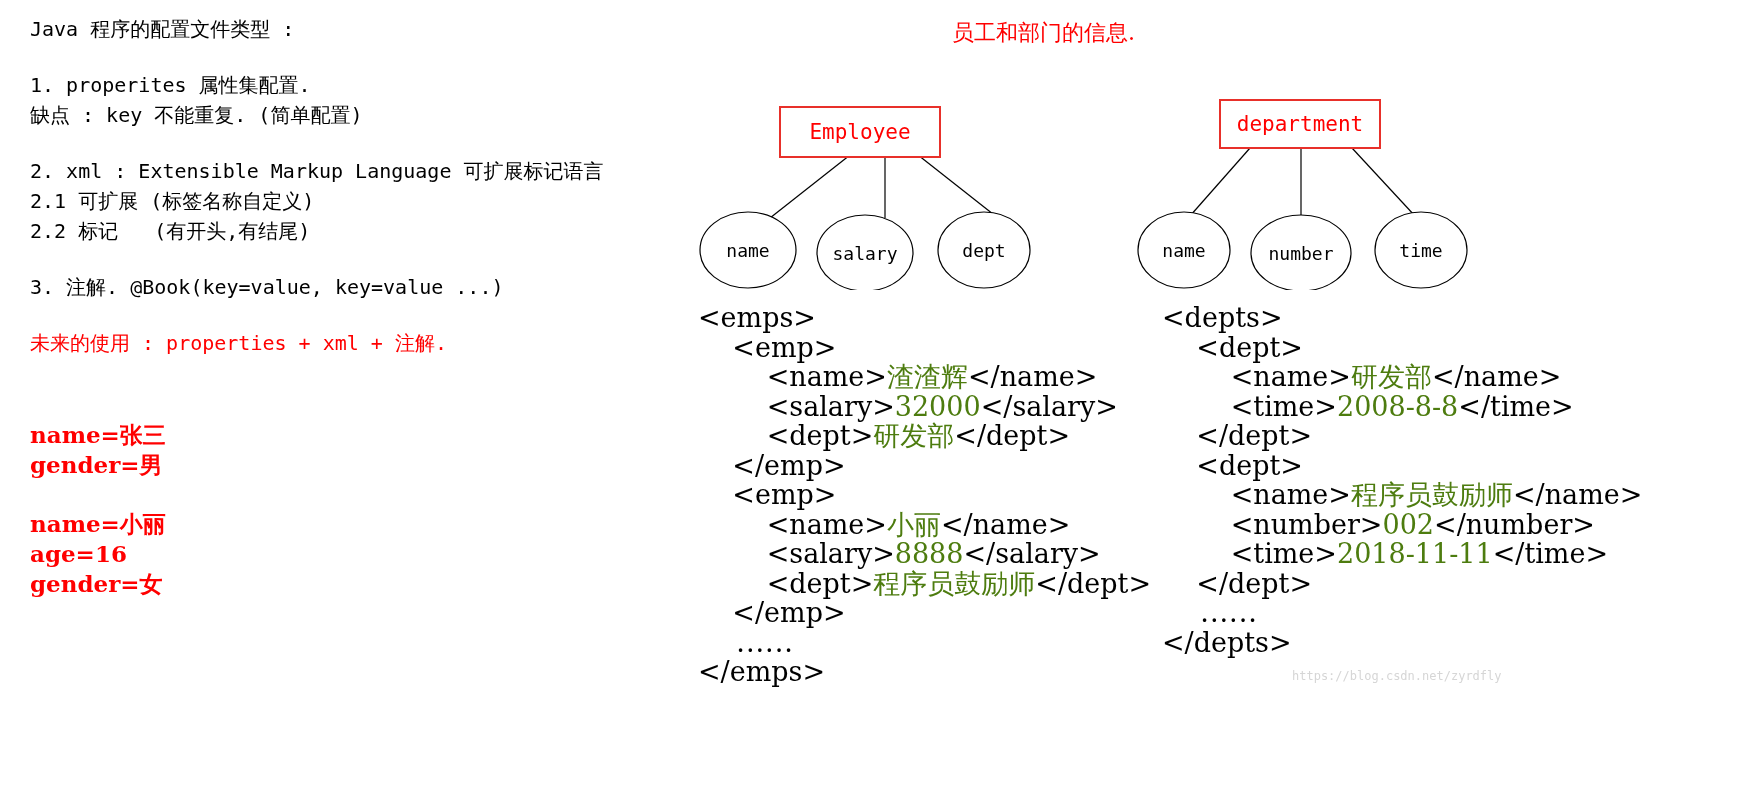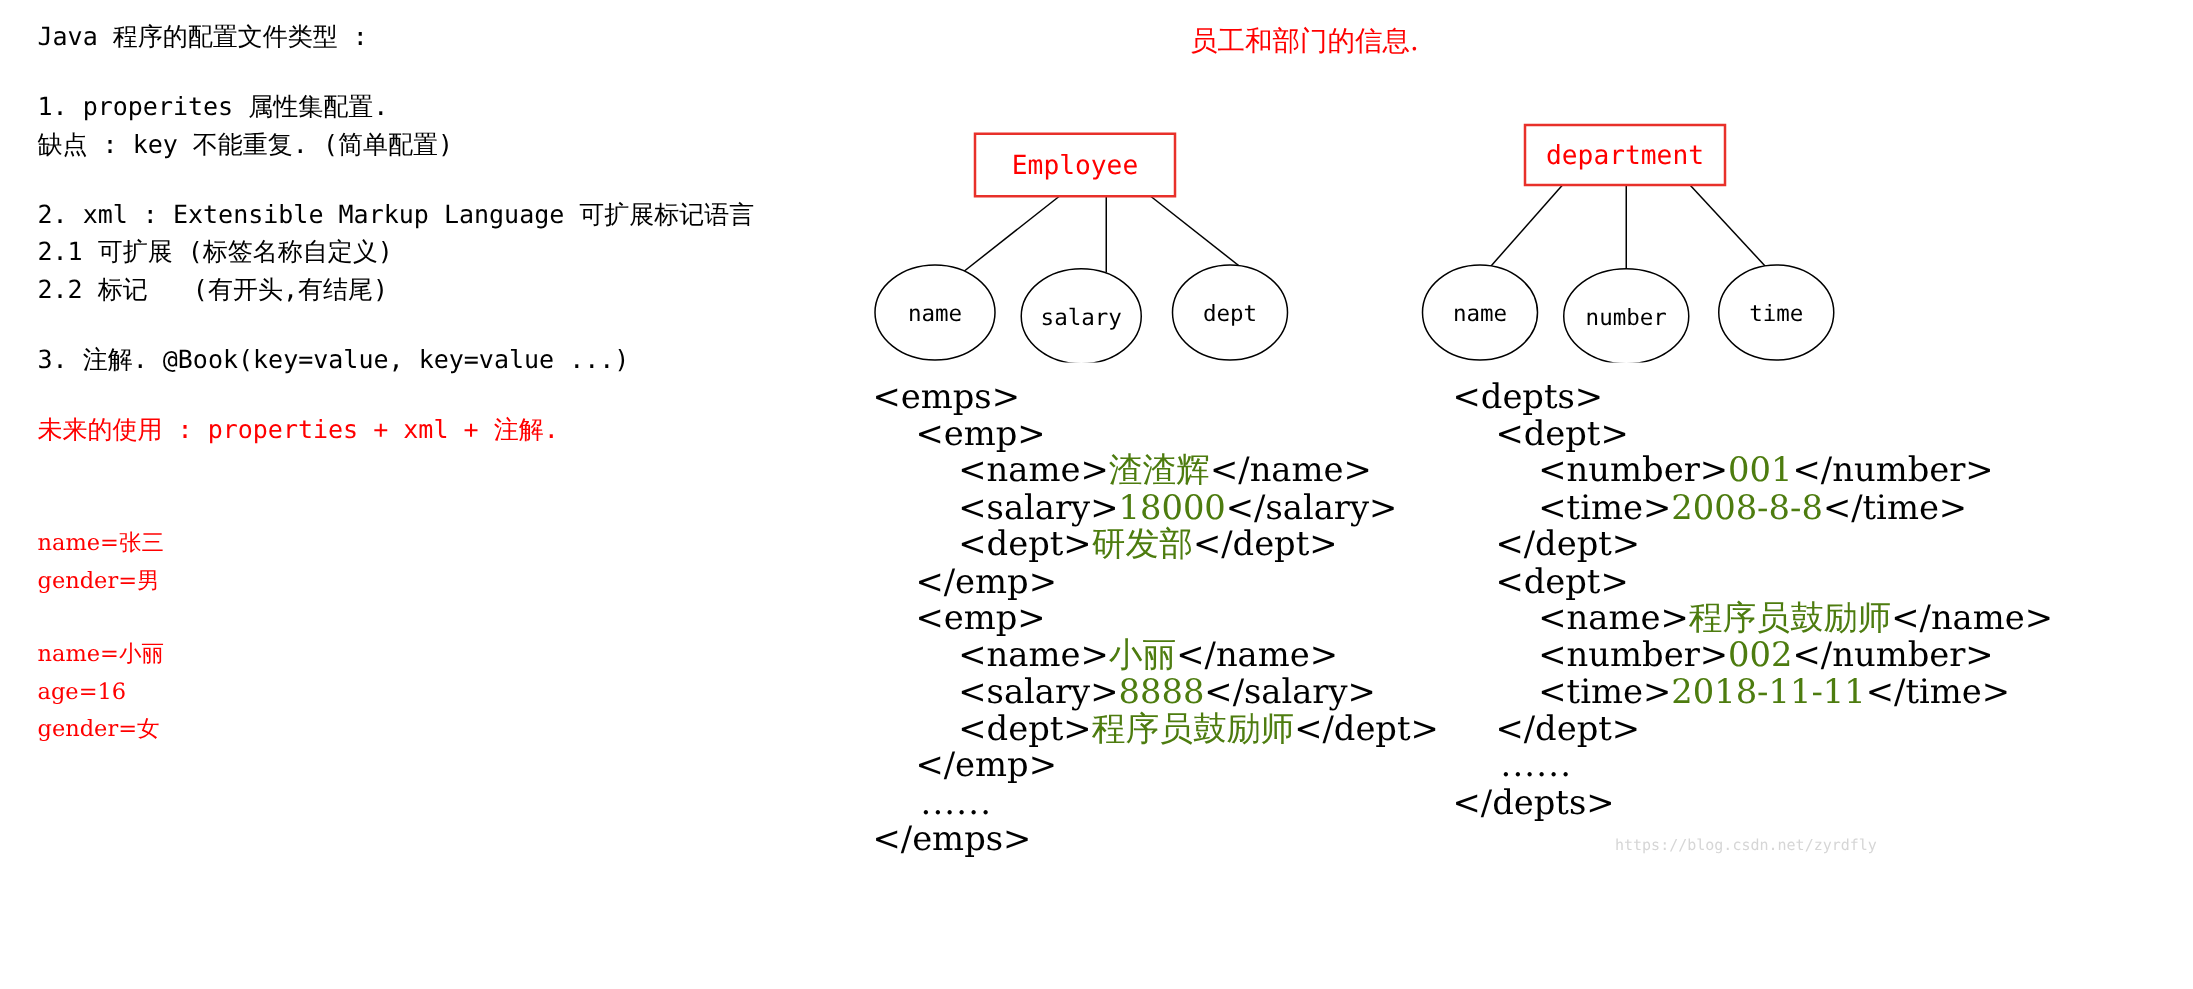--- a/index.html
+++ b/index.html
@@ -33,24 +33,25 @@
     font-size: 20px;
     line-height: 30px;
     white-space: pre;
     color: #000000;
   }
   .note-line.red { color: #ff0000; }
   .note-gap-lg { height: 26px; }
 
   .prop-line {
     font-family: "DejaVu Serif", "Liberation Serif", serif;
-    font-size: 18px;
+    font-size: 23px;
     line-height: 30px;
     white-space: pre;
     color: #ff0000;
+    font-weight: bold;
   }
 
   
   #diagram-title {
     position: absolute;
     left: 952px;
     top: 18px;
     font-family: "DejaVu Serif", "Liberation Serif", serif;
     font-weight: normal;
     font-size: 22px;
@@ -179,36 +180,36 @@
 
       <ellipse cx="741" cy="160" rx="46" ry="38" fill="#ffffff" stroke="#000000" stroke-width="1.2"></ellipse>
       <text class="ent-circle-text" x="741" y="167" text-anchor="middle">time</text>
     </g>
   </svg>
 
   <div class="xml-block" id="xml-emps">
       <div class="xml-line">&lt;emps&gt;</div>
       <div class="xml-line">    &lt;emp&gt;</div>
       <div class="xml-line"><span>        &lt;name&gt;</span><span class="val">渣渣辉</span><span>&lt;/name&gt;</span></div>
-      <div class="xml-line"><span>        &lt;salary&gt;</span><span class="val">18000</span><span>&lt;/salary&gt;</span></div>
+      <div class="xml-line"><span>        &lt;salary&gt;</span><span class="val">32000</span><span>&lt;/salary&gt;</span></div>
       <div class="xml-line"><span>        &lt;dept&gt;</span><span class="val">研发部</span><span>&lt;/dept&gt;</span></div>
       <div class="xml-line">    &lt;/emp&gt;</div>
       <div class="xml-line">    &lt;emp&gt;</div>
       <div class="xml-line"><span>        &lt;name&gt;</span><span class="val">小丽</span><span>&lt;/name&gt;</span></div>
       <div class="xml-line"><span>        &lt;salary&gt;</span><span class="val">8888</span><span>&lt;/salary&gt;</span></div>
       <div class="xml-line"><span>        &lt;dept&gt;</span><span class="val">程序员鼓励师</span><span>&lt;/dept&gt;</span></div>
       <div class="xml-line">    &lt;/emp&gt;</div>
       <div class="xml-dots">    ......</div>
       <div class="xml-line">&lt;/emps&gt;</div>
     </div>
 
   <div class="xml-block" id="xml-depts">
       <div class="xml-line">&lt;depts&gt;</div>
       <div class="xml-line">    &lt;dept&gt;</div>
-      <div class="xml-line"><span>        &lt;number&gt;</span><span class="val">001</span><span>&lt;/number&gt;</span></div>
+      <div class="xml-line"><span>        &lt;name&gt;</span><span class="val">研发部</span><span>&lt;/name&gt;</span></div>
       <div class="xml-line"><span>        &lt;time&gt;</span><span class="val">2008-8-8</span><span>&lt;/time&gt;</span></div>
       <div class="xml-line">    &lt;/dept&gt;</div>
       <div class="xml-line">    &lt;dept&gt;</div>
       <div class="xml-line"><span>        &lt;name&gt;</span><span class="val">程序员鼓励师</span><span>&lt;/name&gt;</span></div>
       <div class="xml-line"><span>        &lt;number&gt;</span><span class="val">002</span><span>&lt;/number&gt;</span></div>
       <div class="xml-line"><span>        &lt;time&gt;</span><span class="val">2018-11-11</span><span>&lt;/time&gt;</span></div>
       <div class="xml-line">    &lt;/dept&gt;</div>
       <div class="xml-dots">    ......</div>
       <div class="xml-line">&lt;/depts&gt;</div>
     </div>

